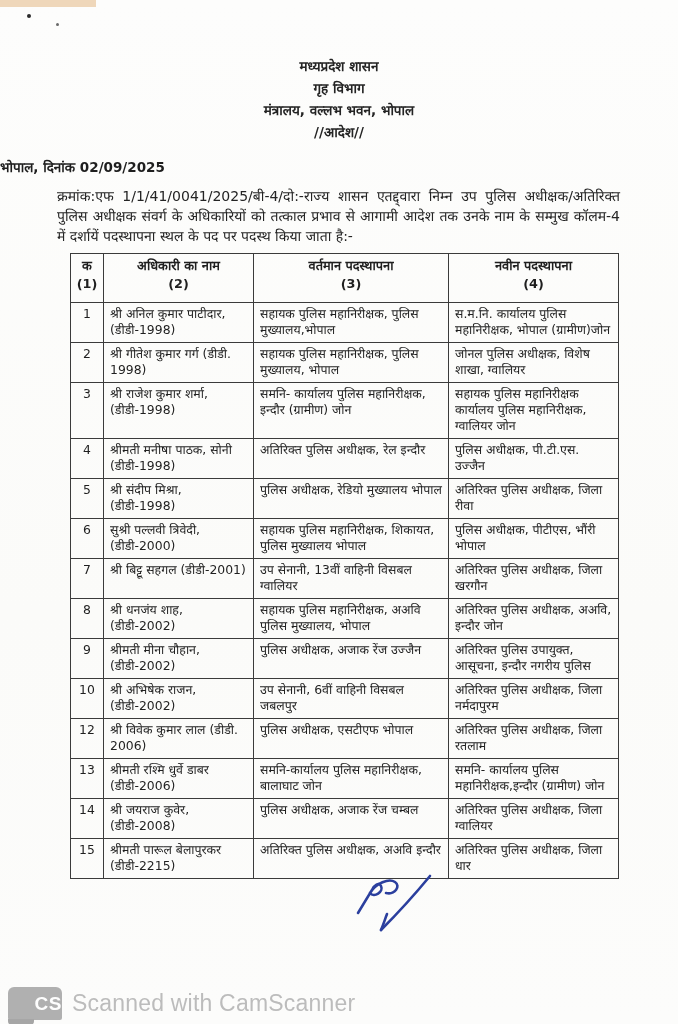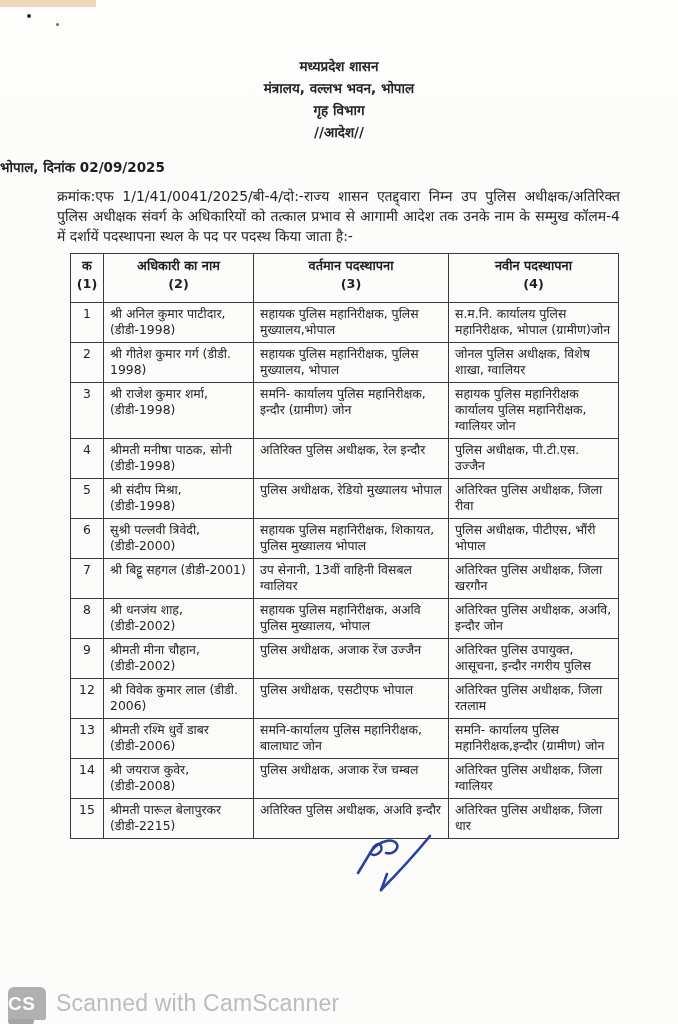--- a/index.html
+++ b/index.html
@@ -92,24 +92,25 @@
     bottom: 4px;
     display: flex;
     align-items: center;
     gap: 10px;
   }
   .cs-logo {
     position: relative;
     width: 38px; height: 33px;
     background: #b0b0b0;
     border-radius: 6px 6px 2px 2px;
-    display: flex; align-items: center; justify-content: flex-start;
+    display: flex; align-items: center; justify-content: flex-end;
     font-family: "Liberation Sans", sans-serif;
     font-weight: bold; font-size: 19px; color: #fdfdfd;
     letter-spacing: 0.5px;
+    padding-left: 16px;
   }
   .cs-logo::after {
     content: "";
     position: absolute; left: 0; bottom: -5px;
     width: 26px; height: 6px;
     background: #a6a6a6;
     border-radius: 0 0 4px 4px;
   }
   .footer-text {
     font-family: Liberation Sans, sans-serif;
@@ -122,22 +123,22 @@
 <body>
 
 <div class="page">
 
   <div class="corner-tint"></div>
   <div class="speck s1"></div>
   <div class="speck s2"></div>
 
   <div class="doc-header">
     <div>मध्यप्रदेश शासन</div>
+    <div>गृह विभाग</div>
     <div>मंत्रालय, वल्लभ भवन, भोपाल</div>
-    <div>गृह विभाग</div>
     <div>//आदेश//</div>
   </div>
 
   <div class="date-line">भोपाल, दिनांक 02/09/2025</div>
 
   <p class="intro">क्रमांक:एफ 1/1/41/0041/2025/बी-4/दो:-राज्य शासन एतद्द्वारा निम्न उप पुलिस अधीक्षक/अतिरिक्त पुलिस अधीक्षक संवर्ग के अधिकारियों को तत्काल प्रभाव से आगामी आदेश तक उनके नाम के सम्मुख कॉलम-4 में दर्शायें पदस्थापना स्थल के पद पर पदस्थ किया जाता है:-</p>
 
   <table class="order-table">
     <colgroup>
       <col class="col-sn">
@@ -214,20 +215,26 @@
           <td>सहायक पुलिस महानिरीक्षक, अअवि पुलिस मुख्यालय, भोपाल</td>
           <td>अतिरिक्त पुलिस अधीक्षक, अअवि, इन्दौर जोन</td>
         </tr>
         <tr>
           <td class="cell-sn">9</td>
           <td>श्रीमती मीना चौहान, (डीडी-2002)</td>
           <td>पुलिस अधीक्षक, अजाक रेंज उज्जैन</td>
           <td>अतिरिक्त पुलिस उपायुक्त, आसूचना, इन्दौर नगरीय पुलिस</td>
         </tr>
         <tr>
+          <td class="cell-sn">10</td>
+          <td>श्री अभिषेक राजन, (डीडी-2002)</td>
+          <td>उप सेनानी, 6वीं वाहिनी विसबल जबलपुर</td>
+          <td>अतिरिक्त पुलिस अधीक्षक, जिला नर्मदापुरम</td>
+        </tr>
+        <tr>
           <td class="cell-sn">12</td>
           <td>श्री विवेक कुमार लाल (डीडी. 2006)</td>
           <td>पुलिस अधीक्षक, एसटीएफ भोपाल</td>
           <td>अतिरिक्त पुलिस अधीक्षक, जिला रतलाम</td>
         </tr>
         <tr>
           <td class="cell-sn">13</td>
           <td>श्रीमती रश्मि धुर्वे डाबर (डीडी-2006)</td>
           <td>समनि-कार्यालय पुलिस महानिरीक्षक, बालाघाट जोन</td>
           <td>समनि- कार्यालय पुलिस महानिरीक्षक,इन्दौर (ग्रामीण) जोन</td>

